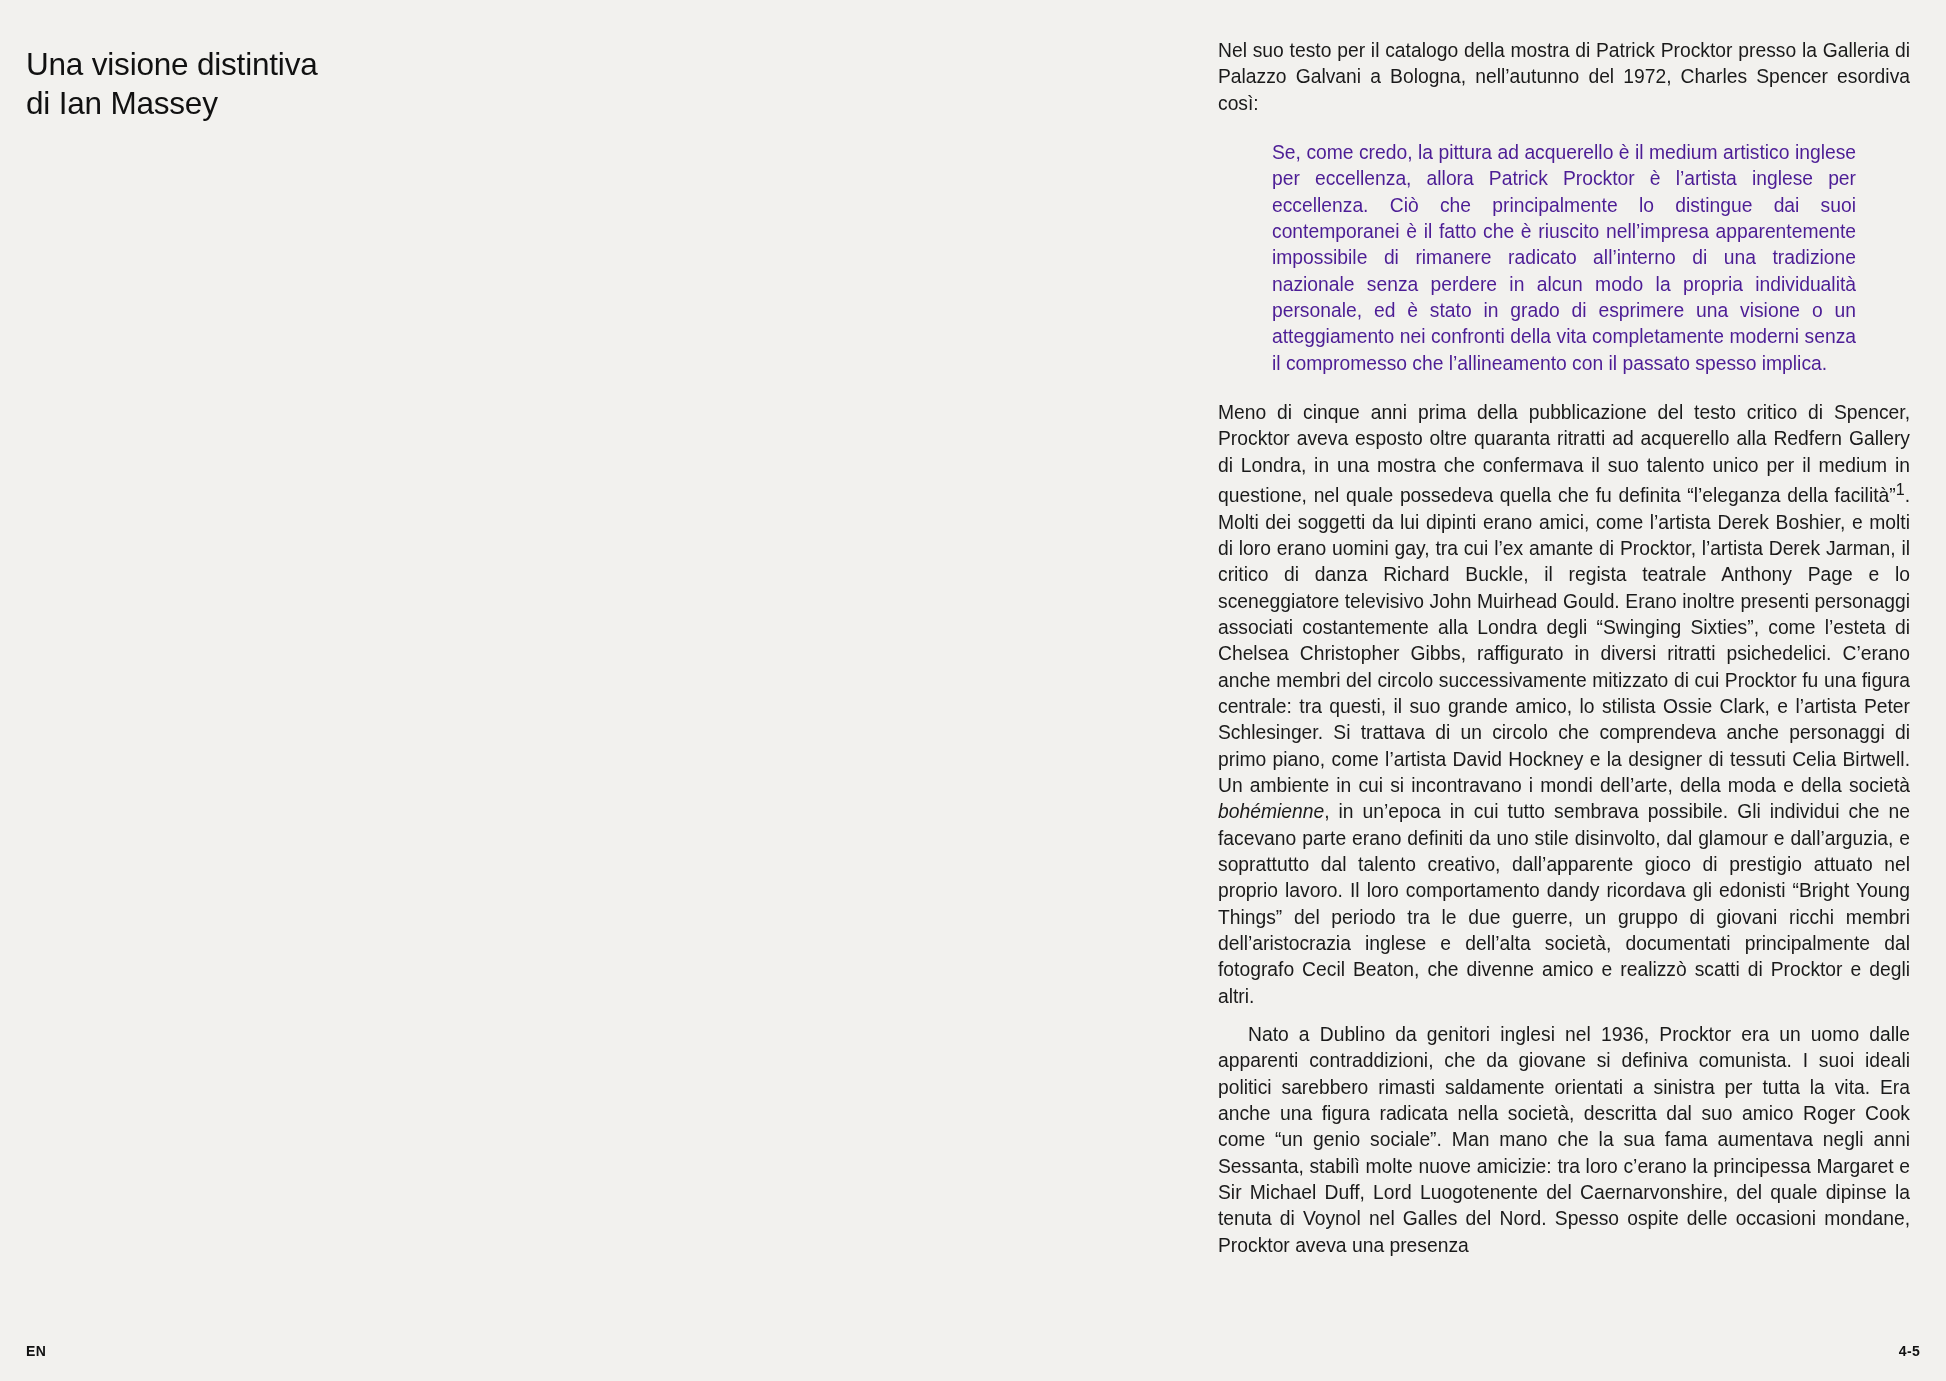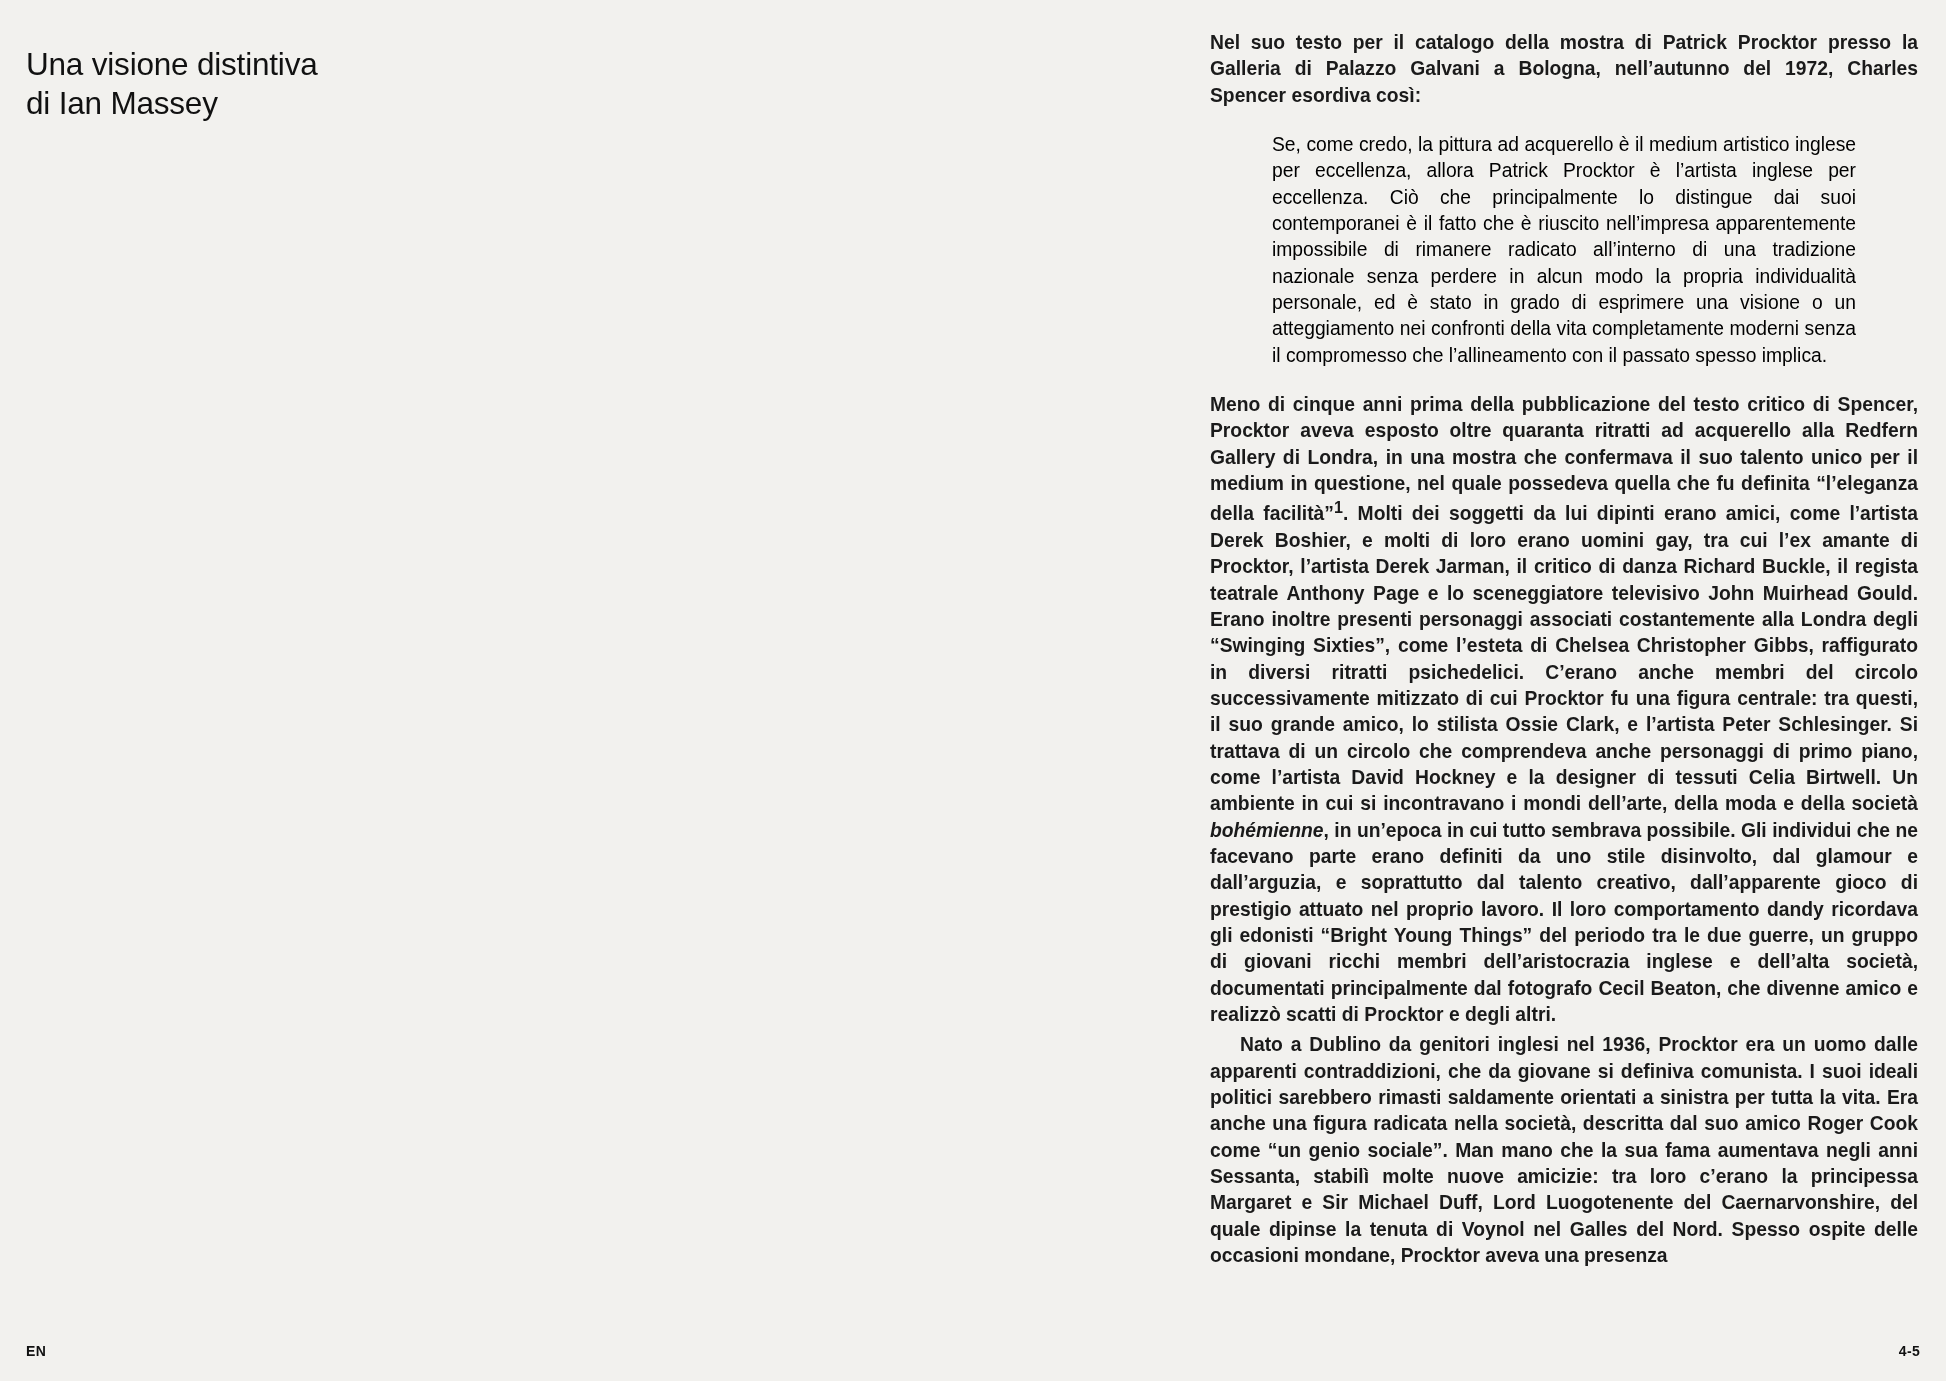--- a/index.html
+++ b/index.html
@@ -41,24 +41,23 @@
     position: absolute;
     left: 1206px;
     top: 26px;
     width: 716px;
   }
   .body-p {
     font-size: 19.3px;
     line-height: 1.365;
     text-align: justify;
     text-justify: inter-word;
-    margin: 4px;
+    margin: 12px;
     hyphens: manual;
     color: #1a1a1a;
-    font-weight: bold;
   }
   .body-p + .body-p {
     margin-top: 0;
   }
   .gap-before {
     margin-top: 23px !important;
   }
   .indent-first {
     text-indent: 30px;
   }
@@ -66,21 +65,21 @@
     margin: 23px 0 0 0;
     padding-left: 66px;
     width: 650px;
     box-sizing: border-box;
   }
   .quote p {
     font-size: 19.3px;
     line-height: 1.365;
     text-align: justify;
     margin: 0;
-    color: #000000;
+    color: #4c1d95;
   }
   em {
     font-style: italic;
   }
   
   .footer-left {
     position: absolute;
     left: 26px;
     bottom: 22px;
     font-size: 14px;

